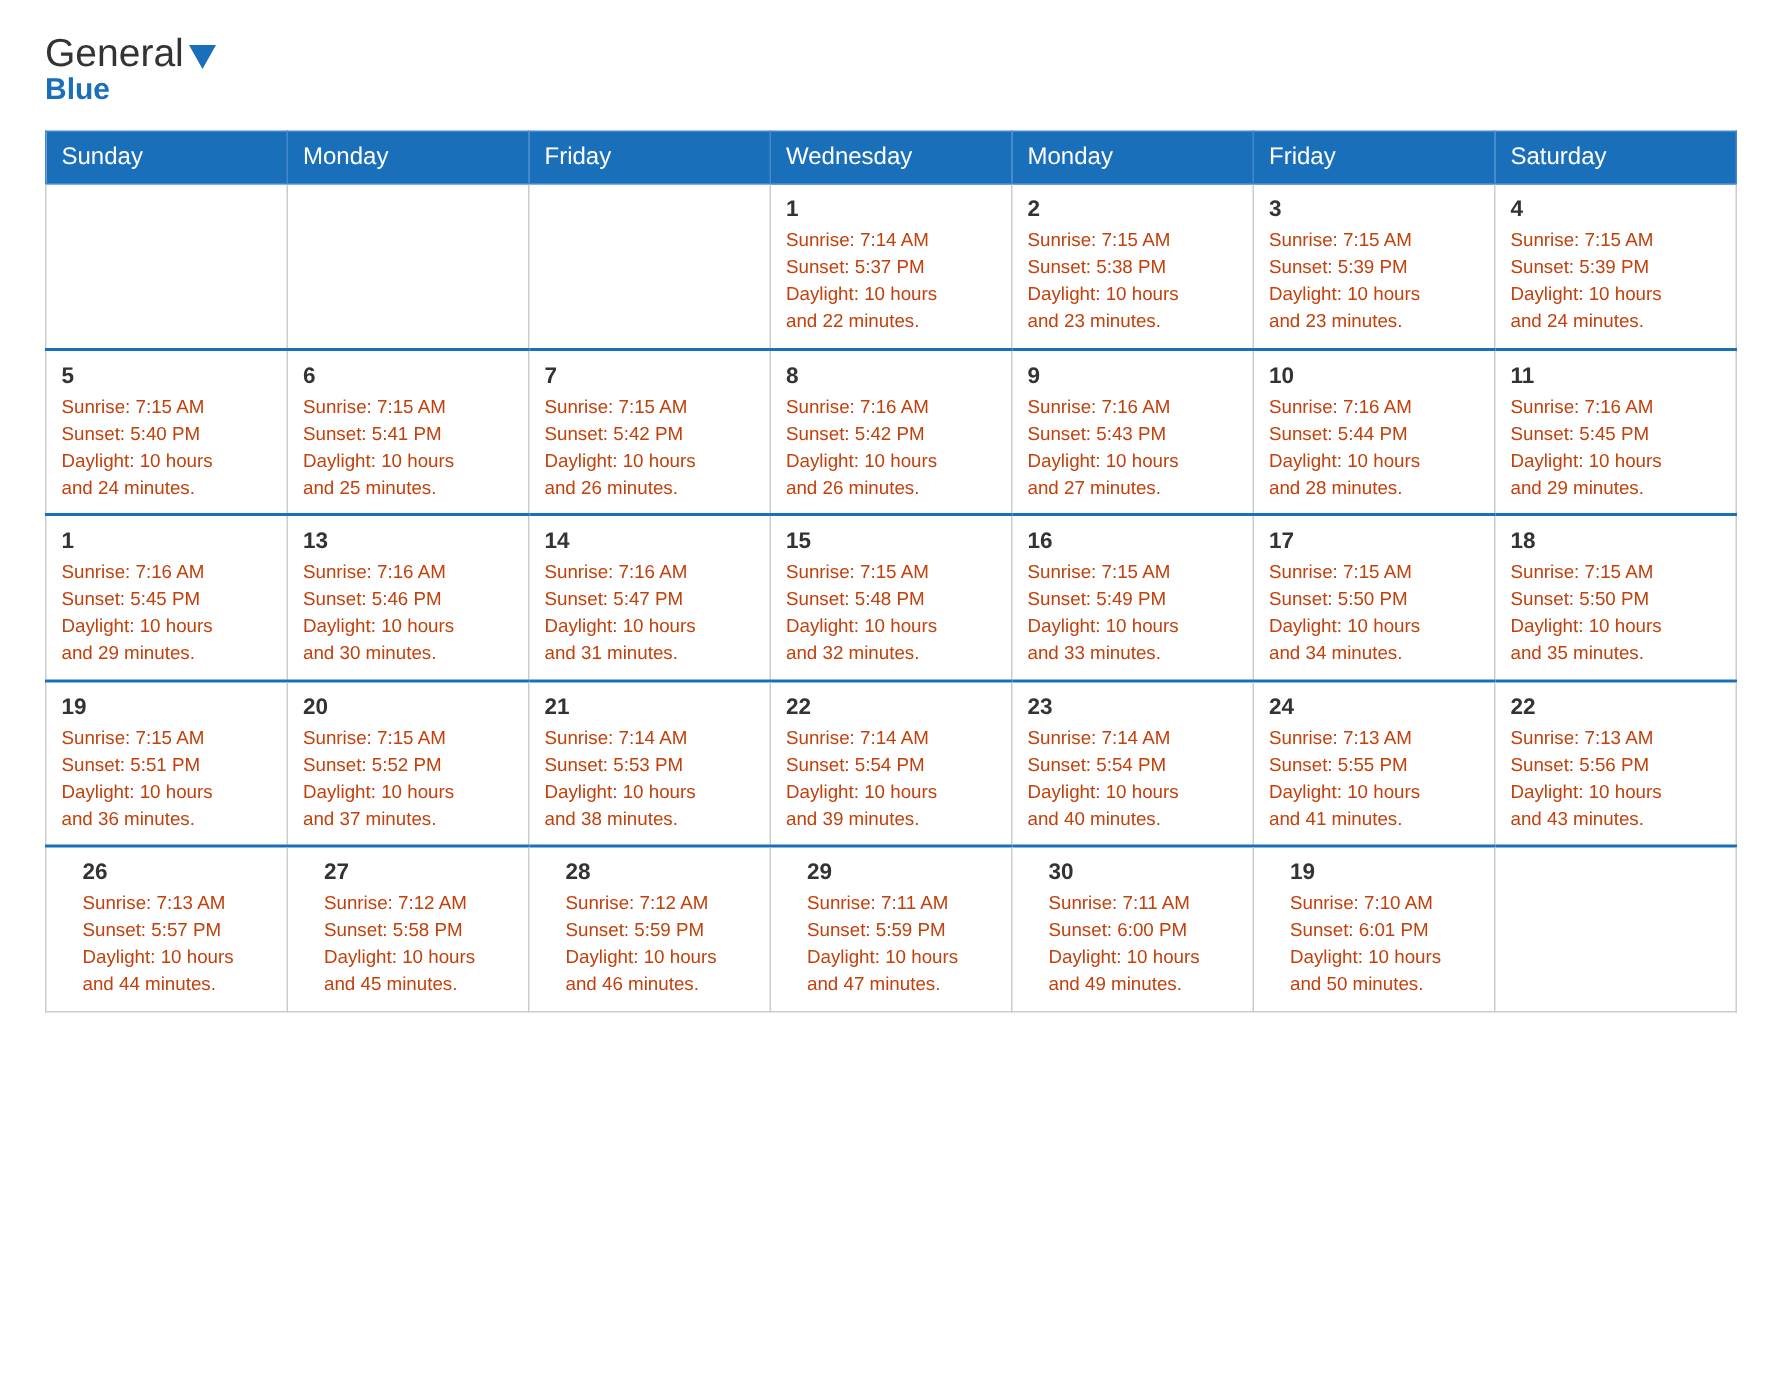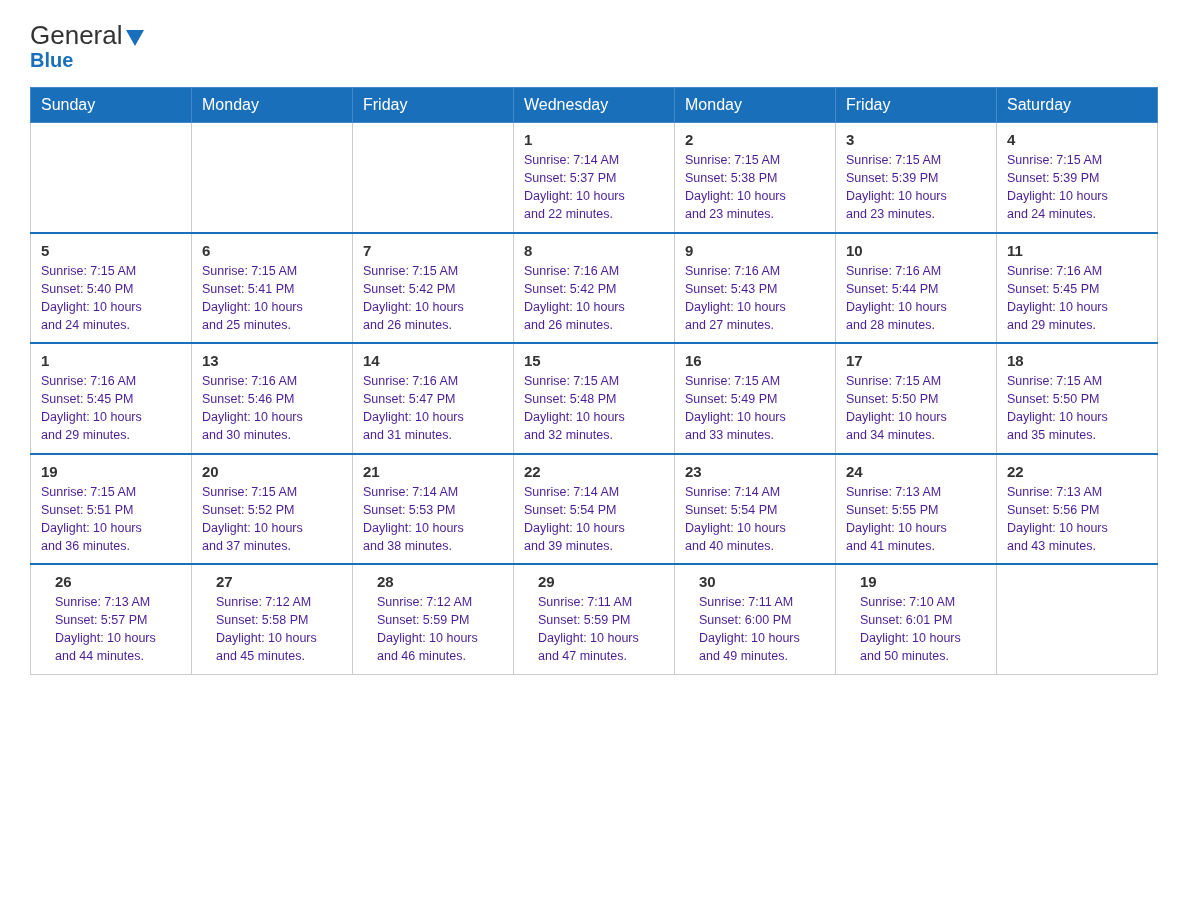--- a/index.html
+++ b/index.html
@@ -62,21 +62,21 @@
     }
     .day-num {
       font-size: 15px;
       font-weight: bold;
       display: block;
       margin-bottom: 3px;
     }
     .day-info {
       font-size: 12.5px;
       line-height: 1.45;
-      color: #4c1d95;
+      color: #c2410c;
     }
     .empty-cell {
       background: #ffffff;
     }
     tr:last-child td {
       border-bottom: 1px solid #cccccc;
       padding-left: 24px;
     }
   </style>
 </head>

